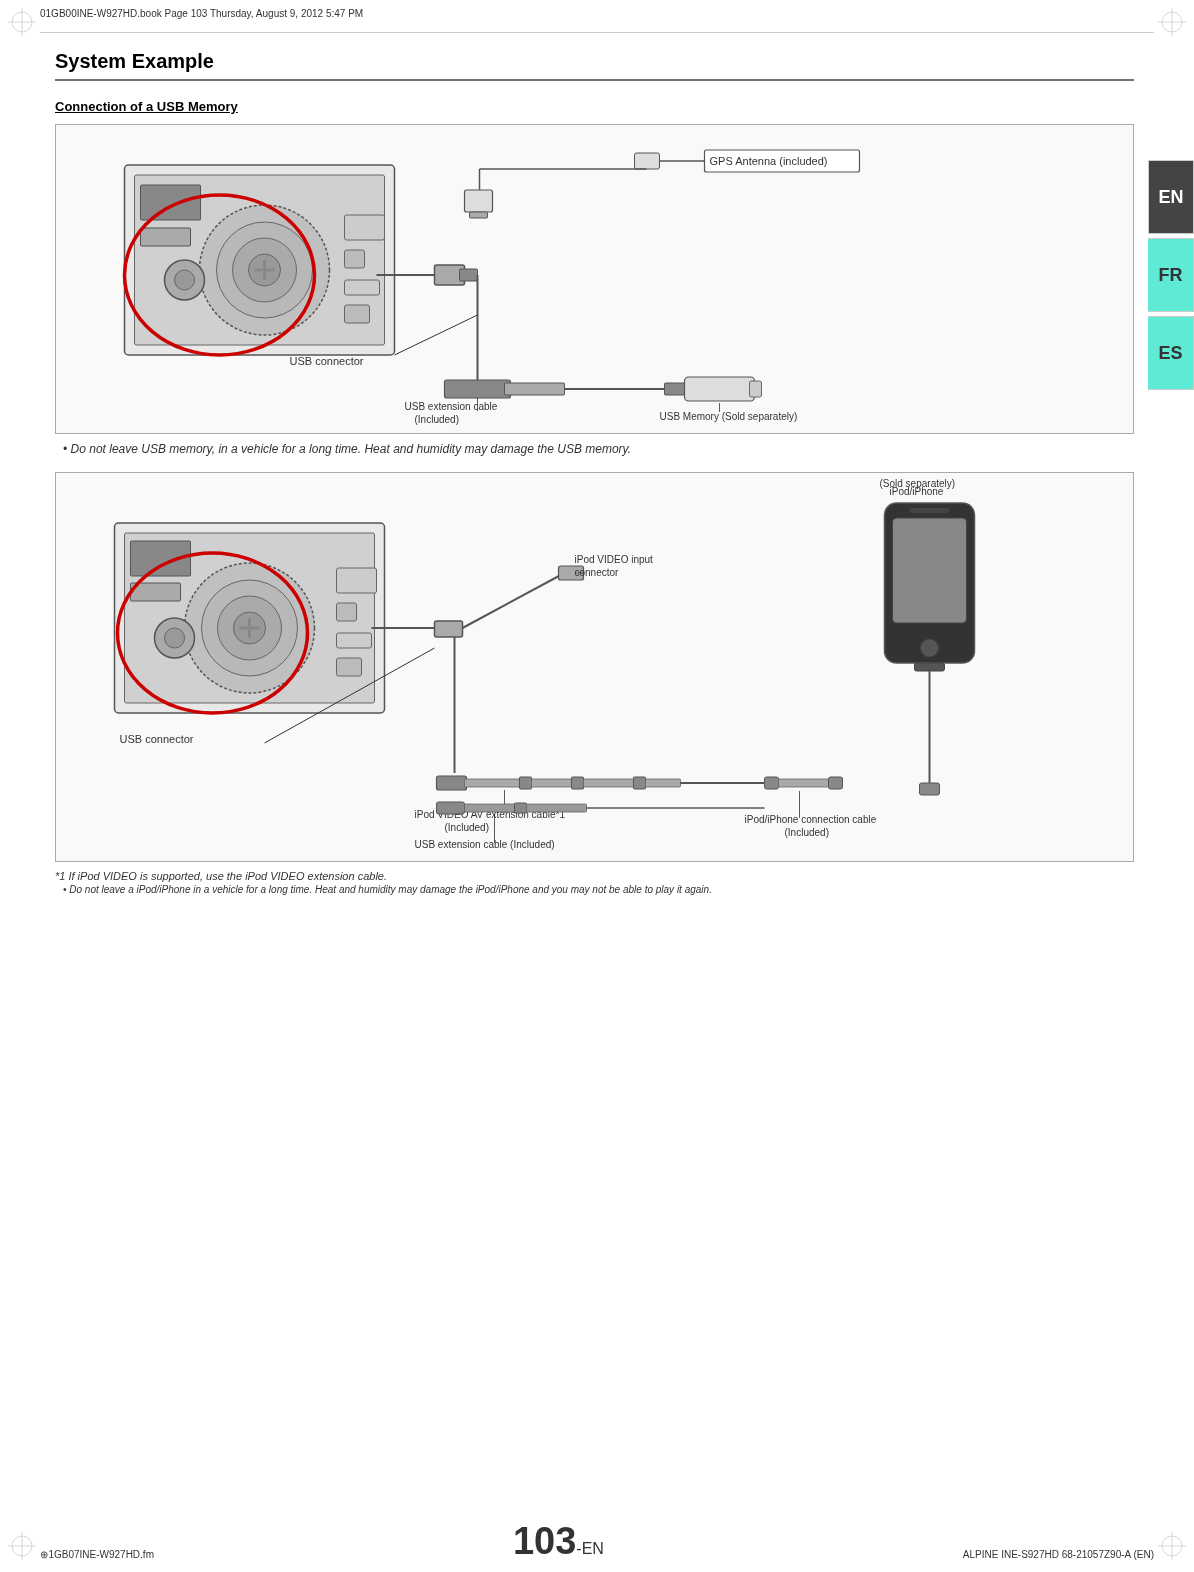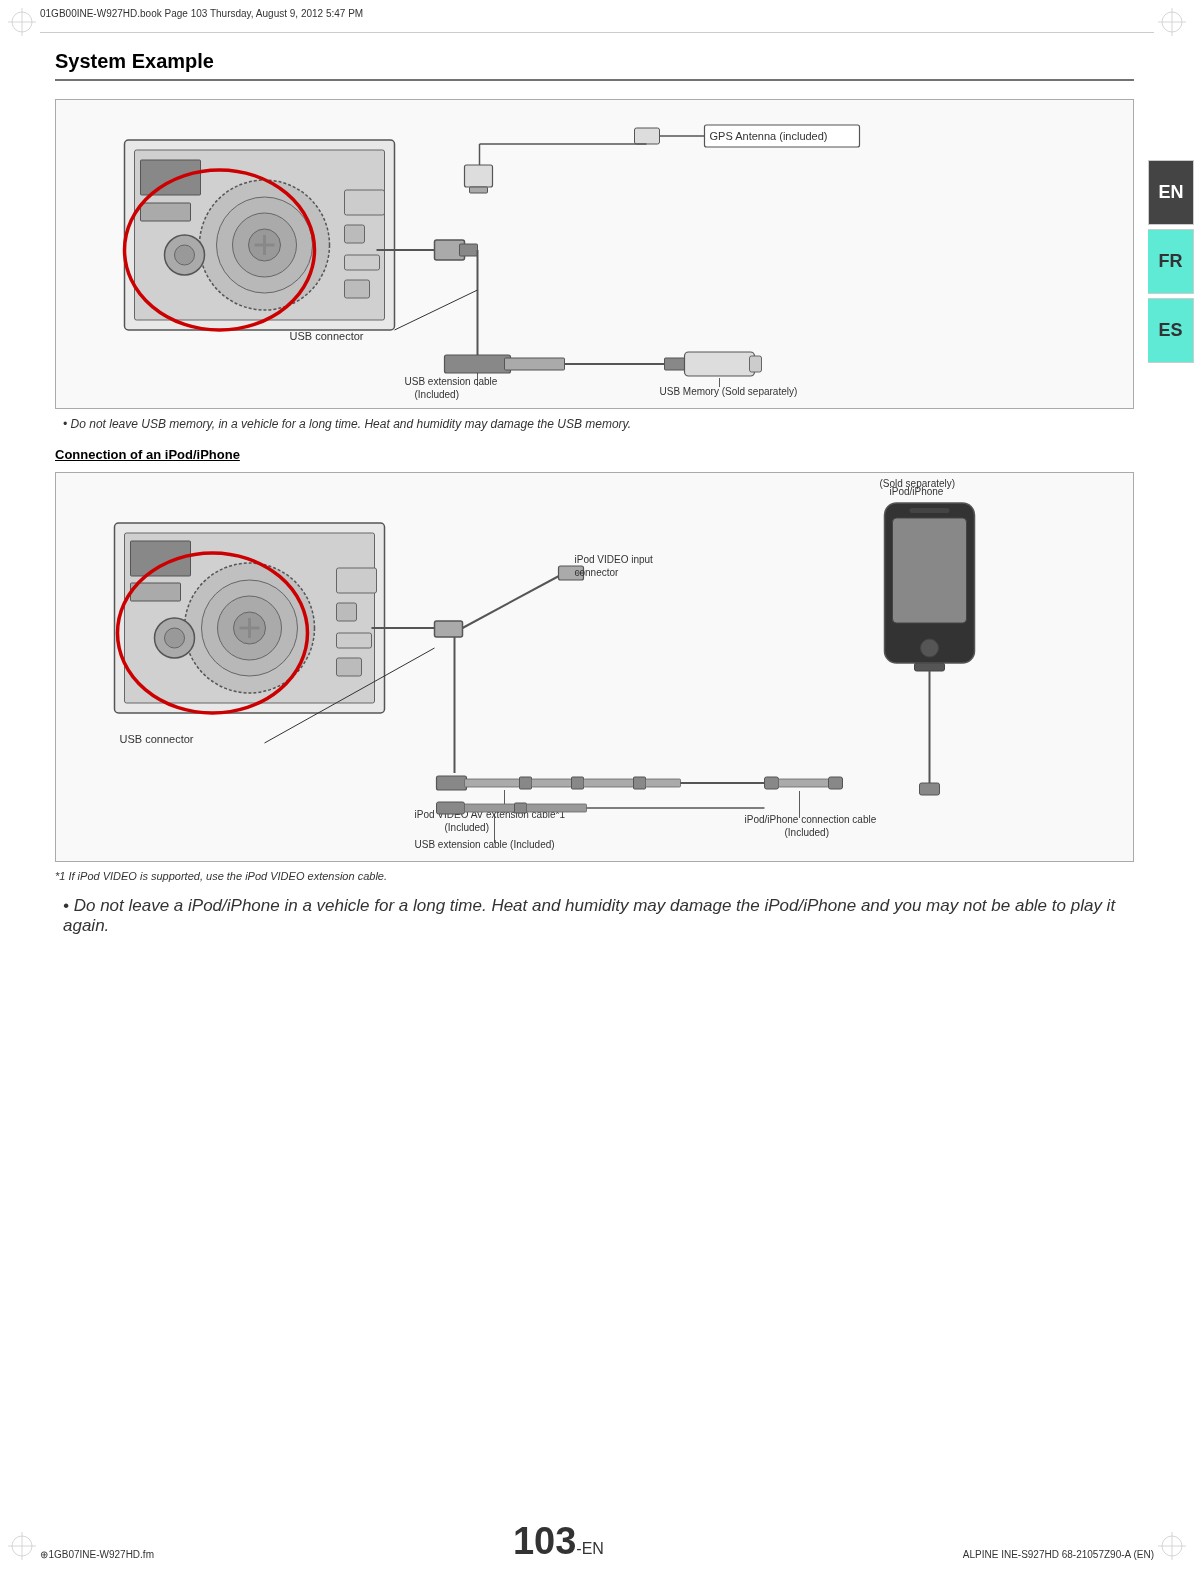--- a/index.html
+++ b/index.html
@@ -31,21 +31,21 @@
     .lang-sidebar {
       position: absolute;
       right: 0;
       top: 160px;
       display: flex;
       flex-direction: column;
       gap: 4px;
     }
     .lang-tab {
       width: 46px;
-      height: 65px;
+      height: 74px;
       display: flex;
       align-items: center;
       justify-content: center;
       font-size: 18px;
       font-weight: bold;
       border: 1px solid #ccc;
     }
     .lang-tab.active {
       background: #444;
       color: #fff;
@@ -105,23 +105,23 @@
       content: "• ";
     }
 
     .footnote-text {
       font-size: 11px;
       font-style: italic;
       margin: 4px 0 2px 0;
       color: #333;
     }
     .footnote-text2 {
-      font-size: 17px;
+      font-size: 10px;
       font-style: italic;
-      margin: 14px 0 0 8px;
+      margin: 2px 0 0 8px;
       color: #333;
     }
     .footnote-text2::before {
       content: "• ";
     }
 
     
     .page-footer {
       position: absolute;
       bottom: 12px;
@@ -181,20 +181,21 @@
 <div class="lang-sidebar">
   <div class="lang-tab active">EN</div>
   <div class="lang-tab inactive">FR</div>
   <div class="lang-tab inactive">ES</div>
 </div>
 
 <div class="main-content">
 
   <div class="section-title">System Example</div>
 
+  <div class="subsection-title">Connection of a USB Memory</div>
 
   <div class="diagram-box" style="height:310px;">
     <svg width="100%" height="310" viewBox="0 0 1060 310">
 
       <rect x="60" y="40" width="270" height="190" rx="4" fill="#e8e8e8" stroke="#555" stroke-width="1.5"></rect>
 
       <rect x="70" y="50" width="250" height="170" rx="2" fill="#d0d0d0" stroke="#666" stroke-width="1"></rect>
 
       <ellipse cx="200" cy="145" rx="65" ry="65" fill="#c0c0c0" stroke="#555" stroke-width="1.5" stroke-dasharray="3,2"></ellipse>
       <ellipse cx="200" cy="145" rx="48" ry="48" fill="#b8b8b8" stroke="#666" stroke-width="1"></ellipse>
@@ -255,21 +256,20 @@
       <text x="350" y="298" font-size="10" fill="#333" font-family="Arial">(Included)</text>
       <line x1="413" y1="273" x2="413" y2="286" stroke="#333" stroke-width="0.8"></line>
 
       <text x="595" y="295" font-size="10" fill="#333" font-family="Arial">USB Memory (Sold separately)</text>
       <line x1="655" y1="278" x2="655" y2="287" stroke="#333" stroke-width="0.8"></line>
     </svg>
   </div>
 
   <div class="note-text">Do not leave USB memory, in a vehicle for a long time. Heat and humidity may damage the USB memory.</div>
 
-  <div class="subsection-title">Connection of an iPod/iPhone</div>
 
   <div class="diagram-box" style="height:390px;">
     <svg width="100%" height="390" viewBox="0 0 1060 390">
 
       <rect x="50" y="50" width="270" height="190" rx="4" fill="#e8e8e8" stroke="#555" stroke-width="1.5"></rect>
       <rect x="60" y="60" width="250" height="170" rx="2" fill="#d0d0d0" stroke="#666" stroke-width="1"></rect>
 
       <ellipse cx="185" cy="155" rx="65" ry="65" fill="#c0c0c0" stroke="#555" stroke-width="1.5" stroke-dasharray="3,2"></ellipse>
       <ellipse cx="185" cy="155" rx="48" ry="48" fill="#b8b8b8" stroke="#666" stroke-width="1"></ellipse>
       <ellipse cx="185" cy="155" rx="32" ry="32" fill="#aaa" stroke="#666" stroke-width="1"></ellipse>

